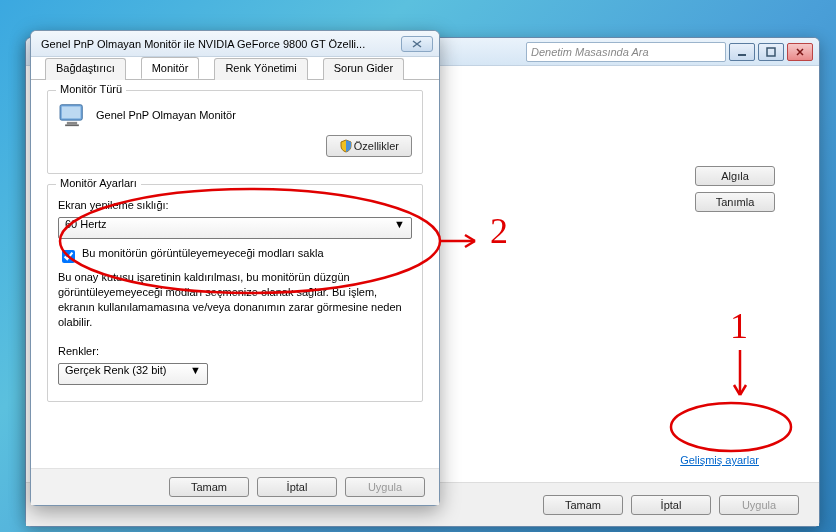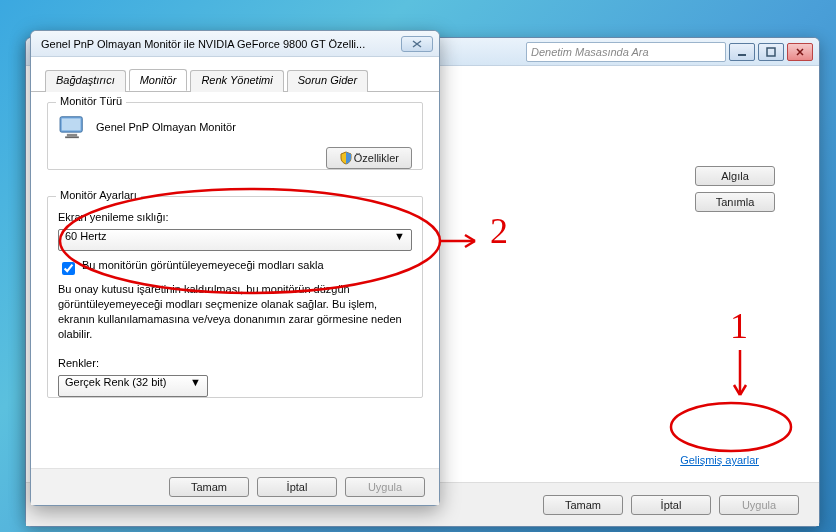--- a/index.html
+++ b/index.html
@@ -23,26 +23,26 @@
   .aero-btn[disabled]{color:#999;}
   .adv-link{position:absolute; right:60px; top:388px; color:#0066cc;}
   .back-bottom{position:absolute; left:0; right:0; bottom:0; height:44px; border-top:1px solid #ddd; background:#f0f0f0; display:flex; align-items:center; justify-content:flex-end; gap:8px; padding-right:20px;}
 
   
   .front-dialog{position:absolute; left:30px; top:30px; width:410px; height:476px; background:#fff; border:1px solid #7a94ae; border-radius:6px; box-shadow:0 6px 20px rgba(0,0,0,.35);}
   .front-titlebar{height:26px;background:linear-gradient(#f2f7fc,#dfeaf5);border-bottom:1px solid #c5d3e1;border-radius:6px 6px 0 0;display:flex;align-items:center;padding:0 6px;}
   .front-titlebar .title{flex:1; color:#000; padding-left:4px; white-space:nowrap; overflow:hidden; text-overflow:ellipsis;}
   .front-close{width:32px;height:16px;border:1px solid #8aa7c4;background:linear-gradient(#e9f2fb,#cadcef);border-radius:3px;display:flex;align-items:center;justify-content:center;color:#52708e;}
 
-  .tabs{display:flex; padding:12px 12px 0 14px; border-bottom:1px solid #bcbcbc; gap:4px;font-style:italic;}
+  .tabs{display:flex; padding:0 12px 0 14px; border-bottom:1px solid #bcbcbc; gap:16px;}
   .tab{padding:3px 10px 4px; border:1px solid #bcbcbc; border-bottom:none; background:#f4f4f4; margin-right:-1px; border-radius:3px 3px 0 0; position:relative; top:1px;}
   .tab.active{background:#fff; top:0; padding-top:4px; border-bottom:1px solid #fff; z-index:1;}
 
   .tab-body{padding:10px 16px 8px 16px;}
-  .group{border:1px solid #d0d0d0; border-radius:2px; margin-bottom:26px; padding:8px 10px 0; position:relative;}
+  .group{border:1px solid #d0d0d0; border-radius:2px; margin-bottom:10px; padding:8px 10px 16px; position:relative;}
   .group-label{position:absolute; top:-8px; left:8px; background:#fff; padding:0 4px; color:#000;}
   .monitor-row{display:flex;align-items:center;gap:10px; padding:4px 0 8px;}
   .monitor-icon{width:28px;height:24px;}
   .props-btn-row{display:flex;justify-content:flex-end;}
   .shield-icon{width:14px;height:14px;}
 
   .form-row{margin:6px 0;}
   .dropdown{width:100%; height:22px; border:1px solid #7a7a7a; background:linear-gradient(#fff,#efefef); display:flex; justify-content:space-between; padding:0 6px; border-radius:2px;}
   .dropdown.small{width:150px;}
   .checkbox-row{display:flex;align-items:flex-start;gap:4px;margin-top:8px;}

